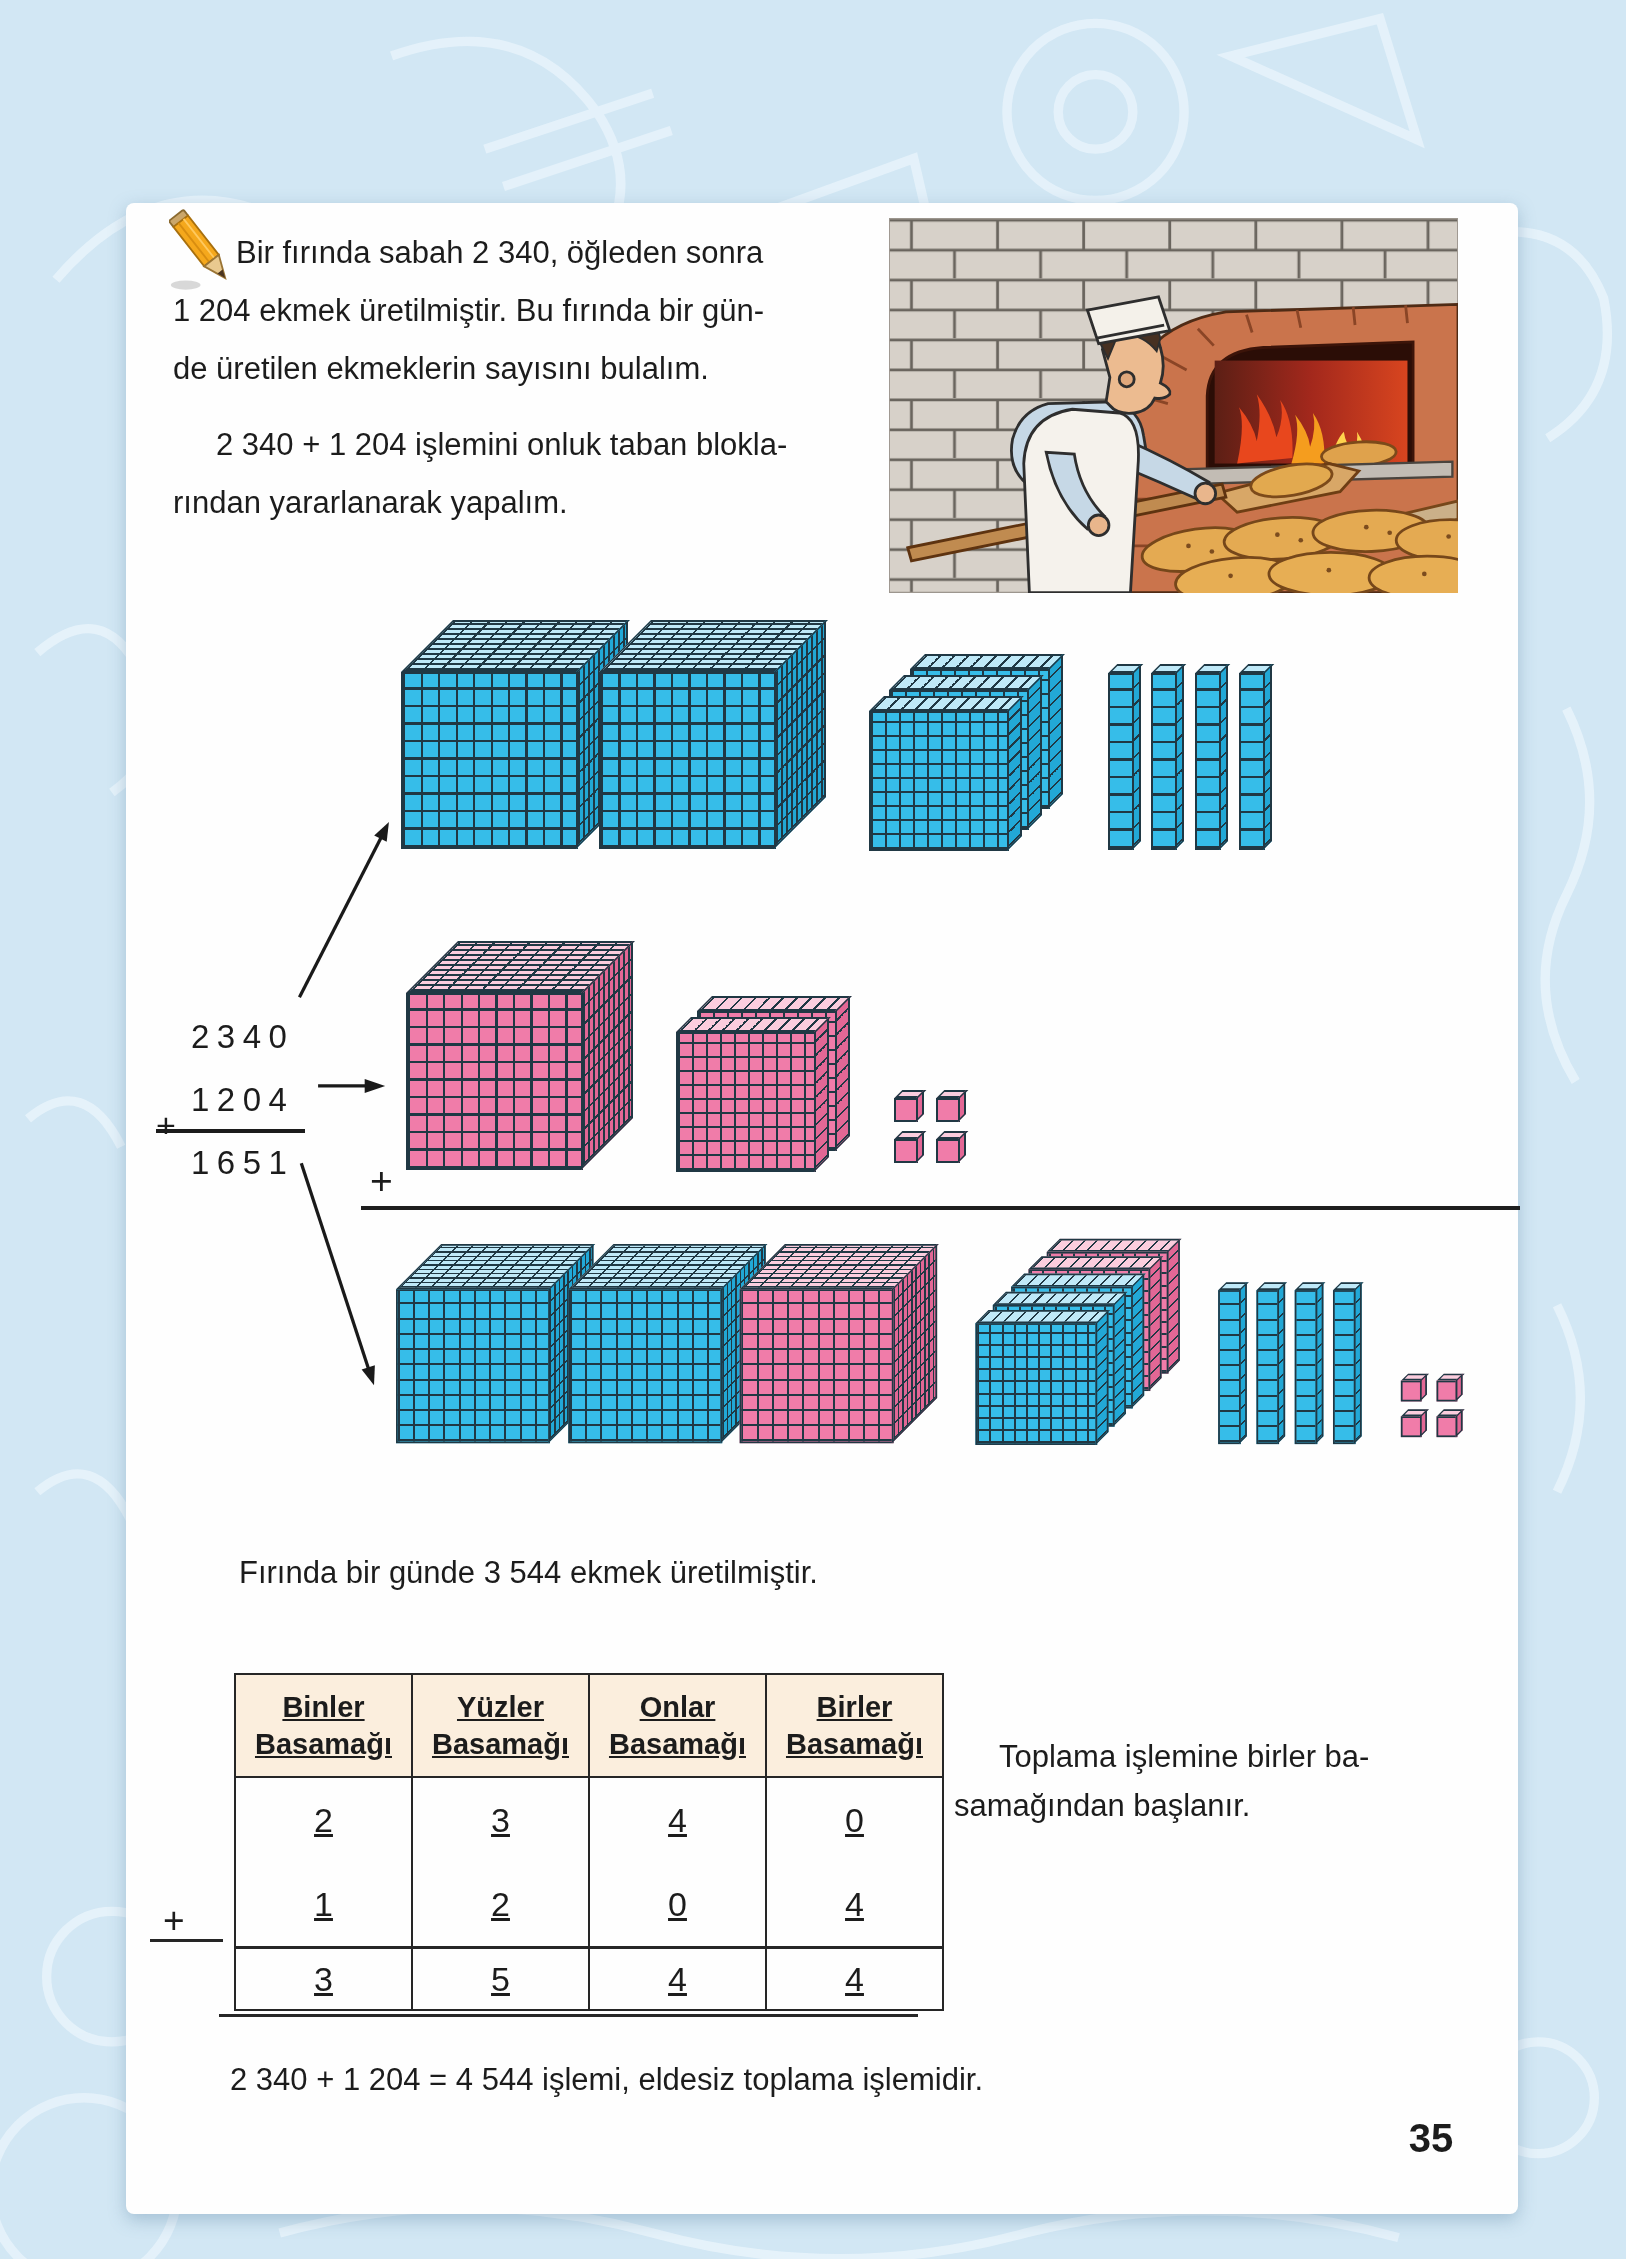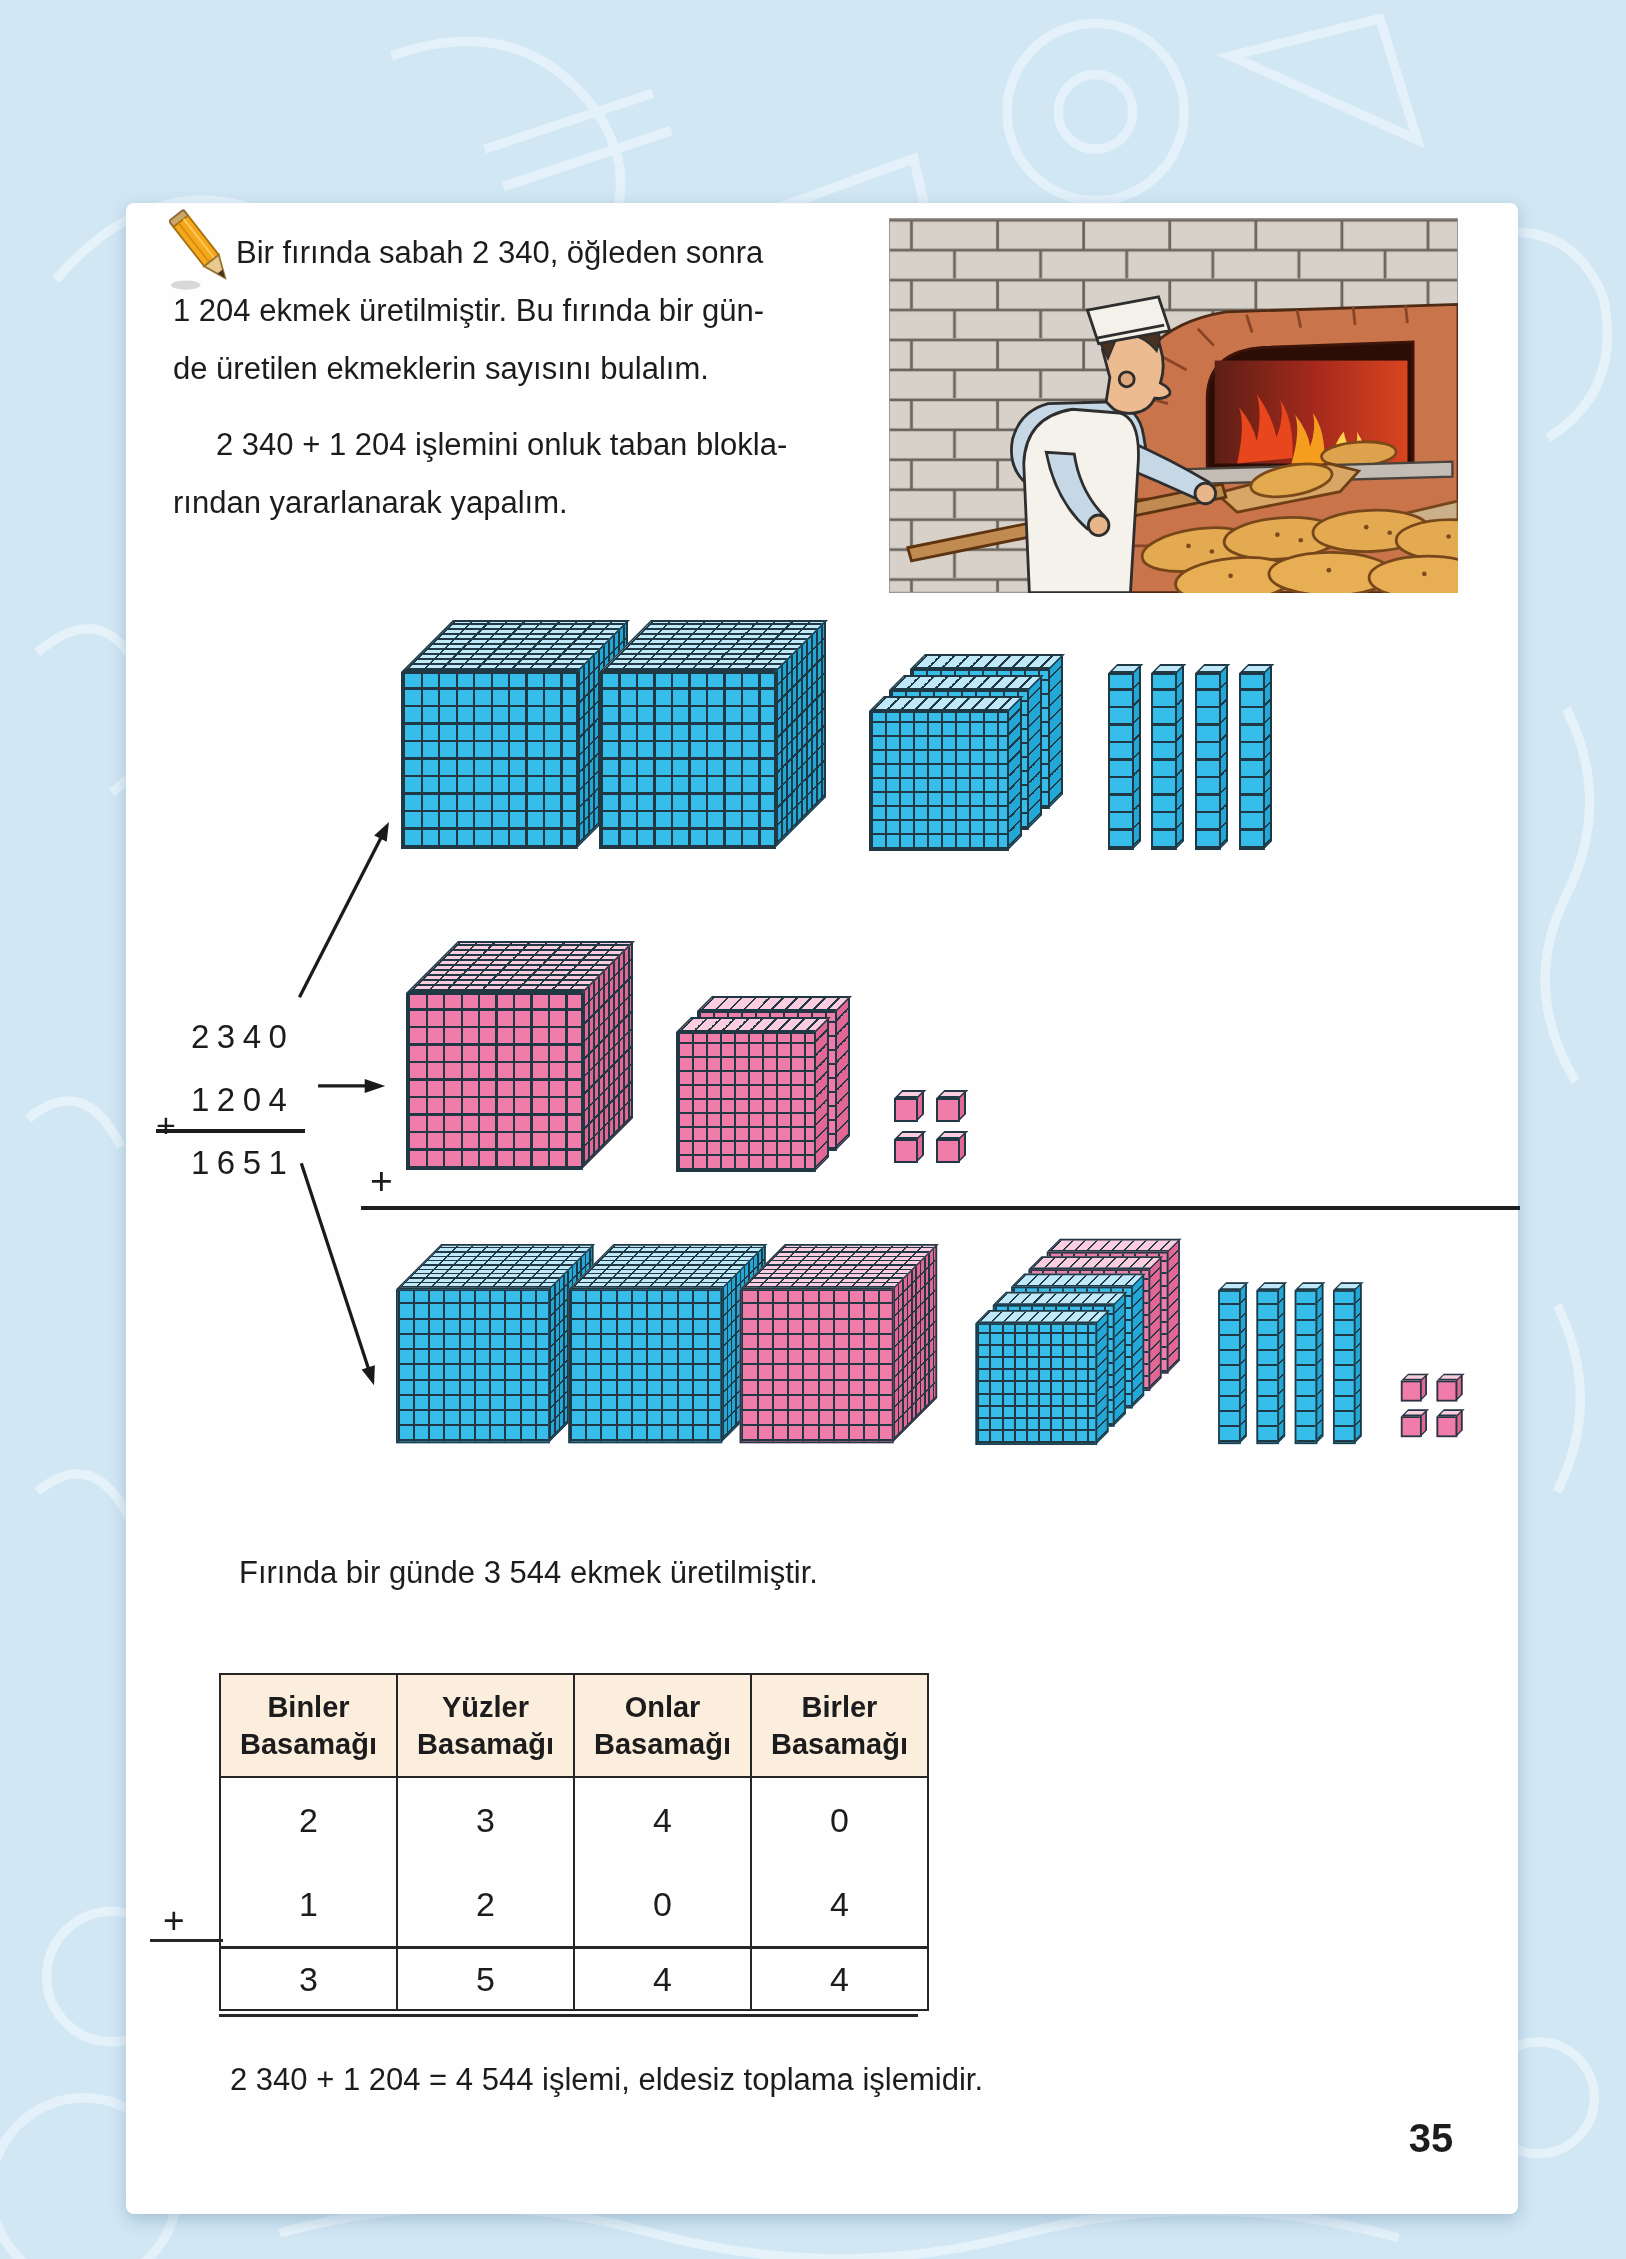--- a/index.html
+++ b/index.html
@@ -70,21 +70,21 @@
   .rod .f-front{background-image:repeating-linear-gradient(0deg,var(--outline) 0 2.3px,transparent 2.3px 17.5px);}
   .rod .f-side{background-image:repeating-linear-gradient(0deg,var(--outline) 0 2.3px,transparent 2.3px 17.5px);}
 
   .blocks-plus{left:244px;top:956px;font-size:39px;}
   .blocks-bar{left:235px;top:1003px;width:1159px;height:3.7px;background:#1e1e1e;}
 
   .sent-result{left:88px;top:1341px;width:839px;margin-left:25px;}
   .sent-method-table{left:104px;top:1424px;width:914px;}
 
   
-  .ptable{left:93px;top:1470px;border-collapse:collapse;}
+  .ptable{left:108px;top:1470px;border-collapse:collapse;text-decoration:underline;}
   .ptable th,.ptable td{border:2.8px solid #262626;width:173px;text-align:center;vertical-align:middle;}
   .ptable th{background:#fbeedd;font-size:29px;font-weight:bold;line-height:37px;white-space:pre-line;height:99px;}
   .ptable td{font-size:34px;height:82px;font-weight:normal;}
   .ptable tr.r1 td{border-bottom:none;}
   .ptable tr.r2 td{border-top:none;border-bottom:3.7px solid #262626;}
   .ptable tr.r3 td{height:58px;}
   .table-plus{left:37px;top:1697px;font-size:37px;}
   .table-plusbar{left:24px;top:1736px;width:73px;height:3.3px;background:#262626;}
   .table-underline{left:93px;top:1811px;width:699px;height:2.8px;background:#262626;}
 
@@ -431,19 +431,21 @@
         <td>4</td>
         <td>4</td>
       </tr>
     </tbody>
       </table>
     <span class="table-plus">+</span>
     <div class="table-plusbar"></div>
     <div class="table-underline"></div>
 
     <div class="notes">
+      <p>Toplama işlemine birler ba-
+samağından başlanır.</p>
     </div>
 
     <div class="bodytext sent-final">2 340 + 1 204 = 4 544 işlemi, eldesiz toplama işlemidir.</div>
     <div class="pagenum">35</div>
   </div>
 </div>
 
 
 </body></html>

